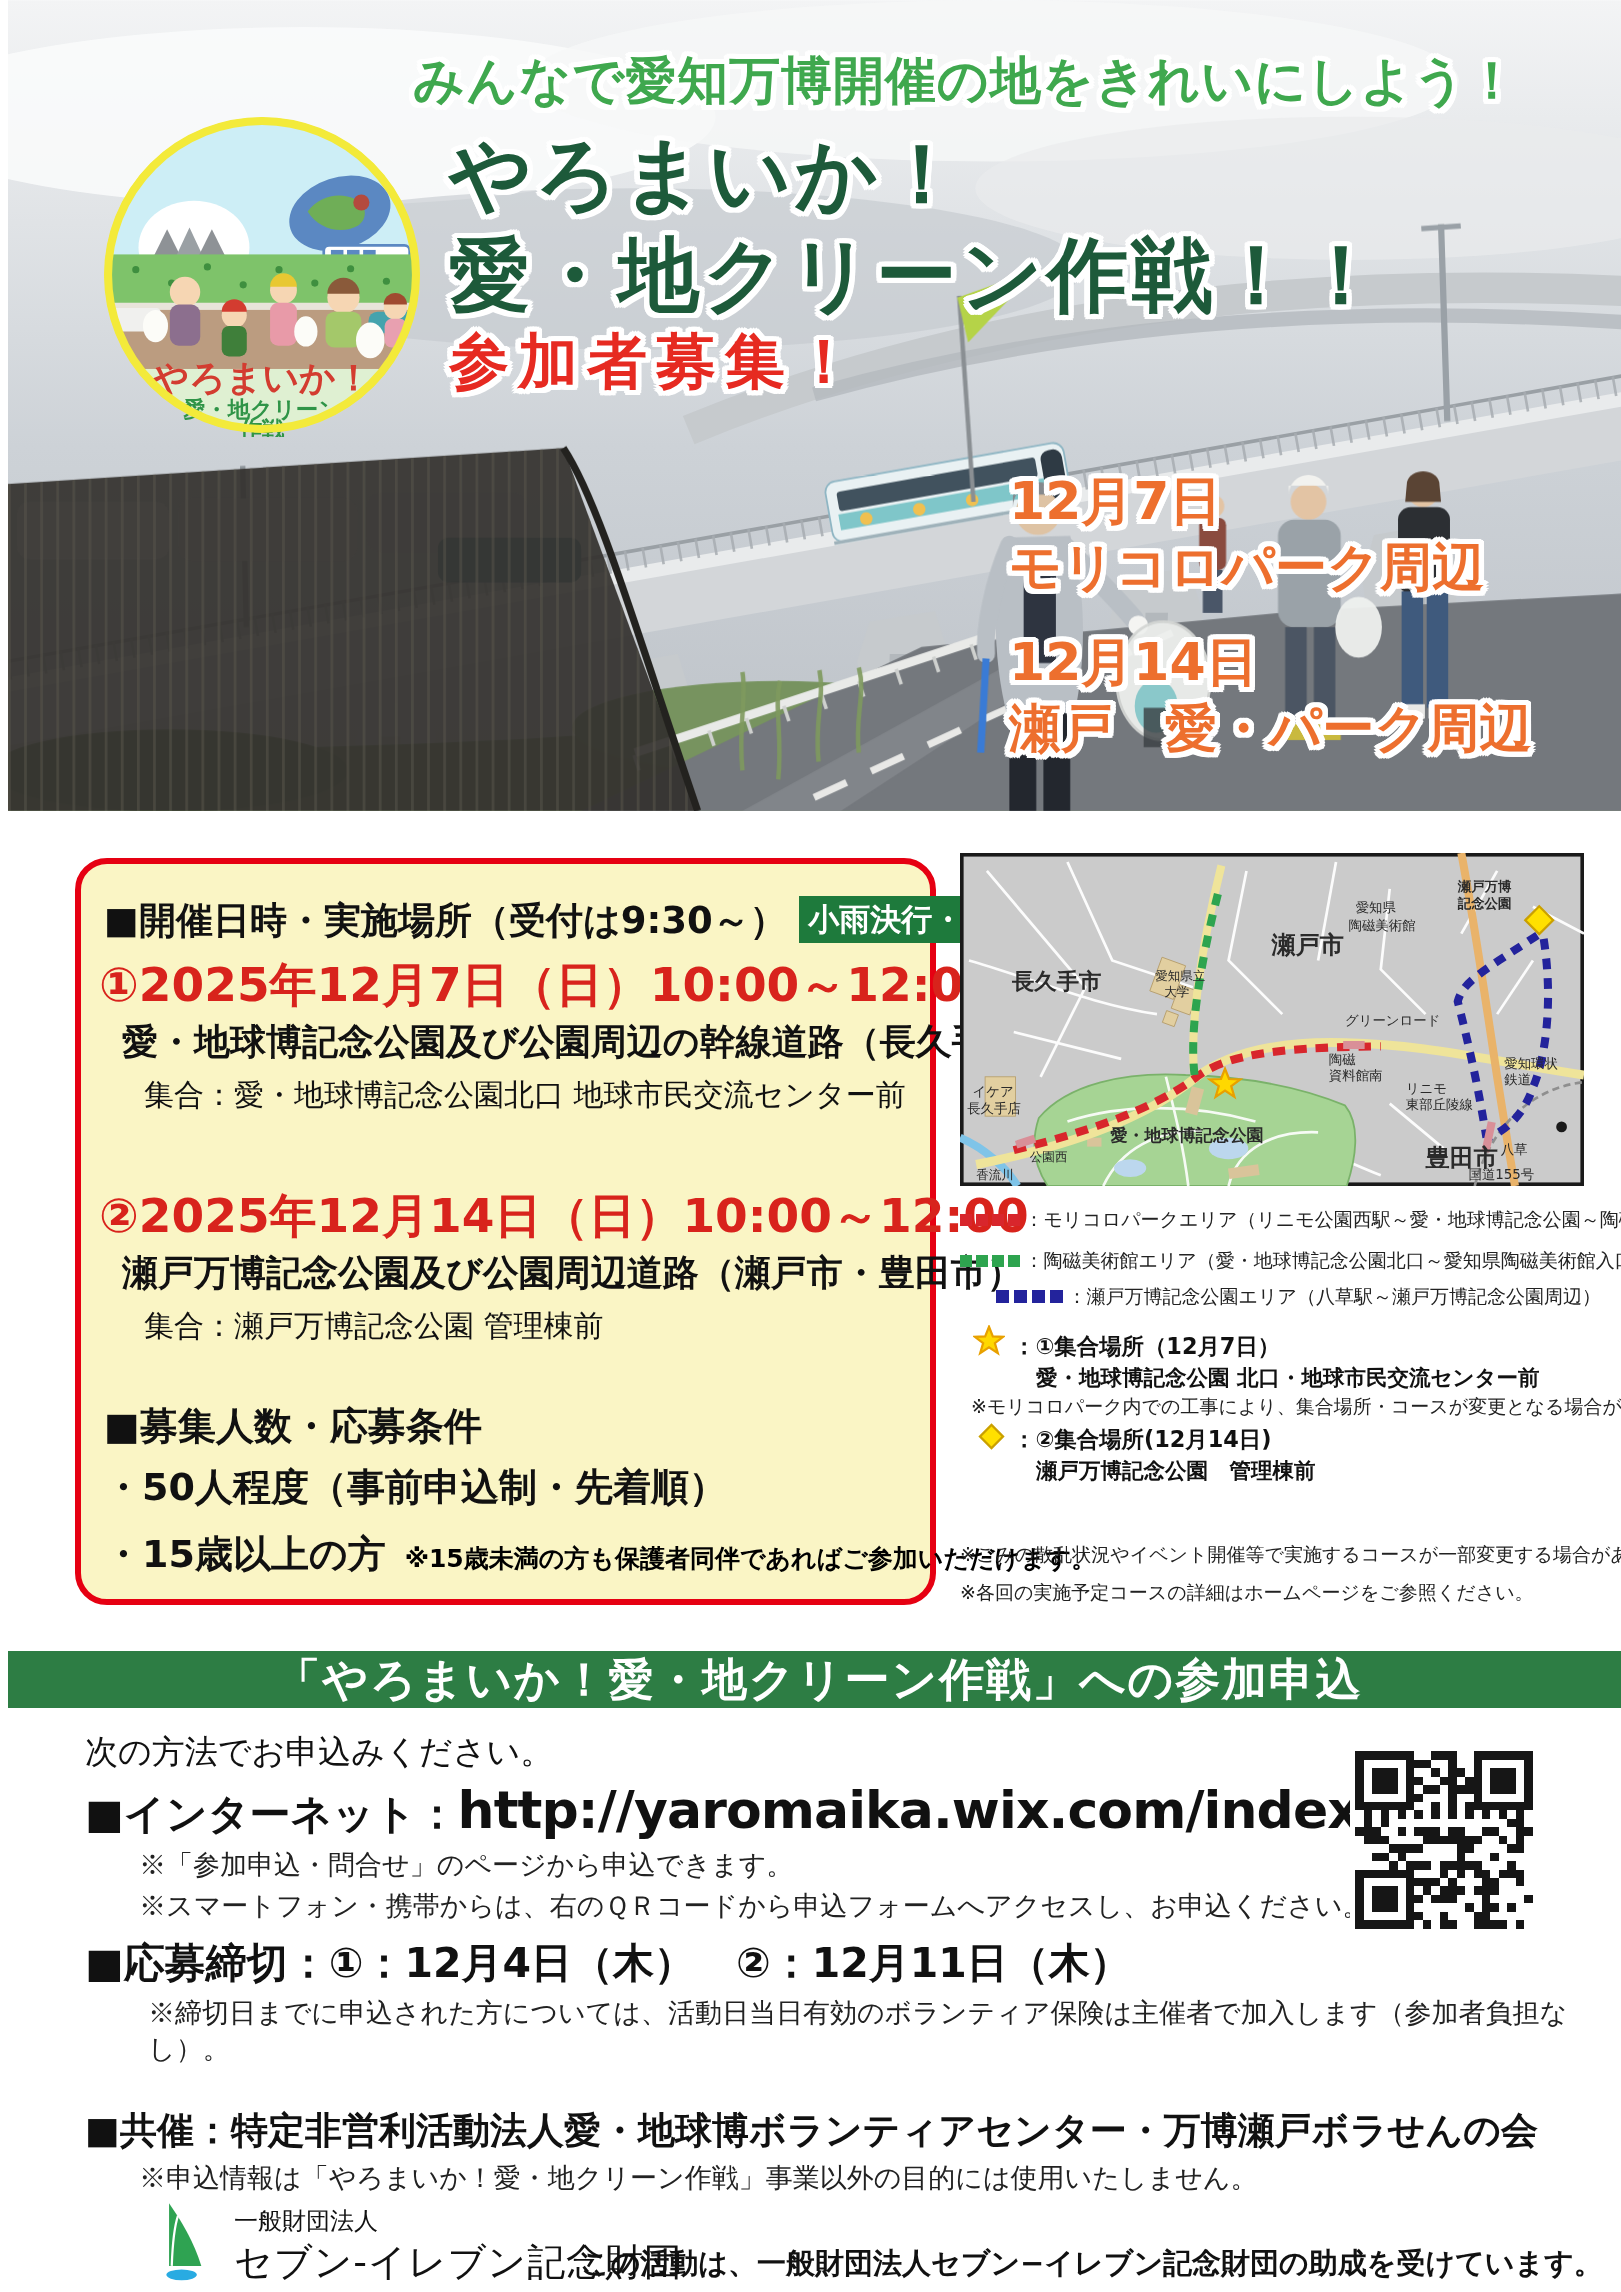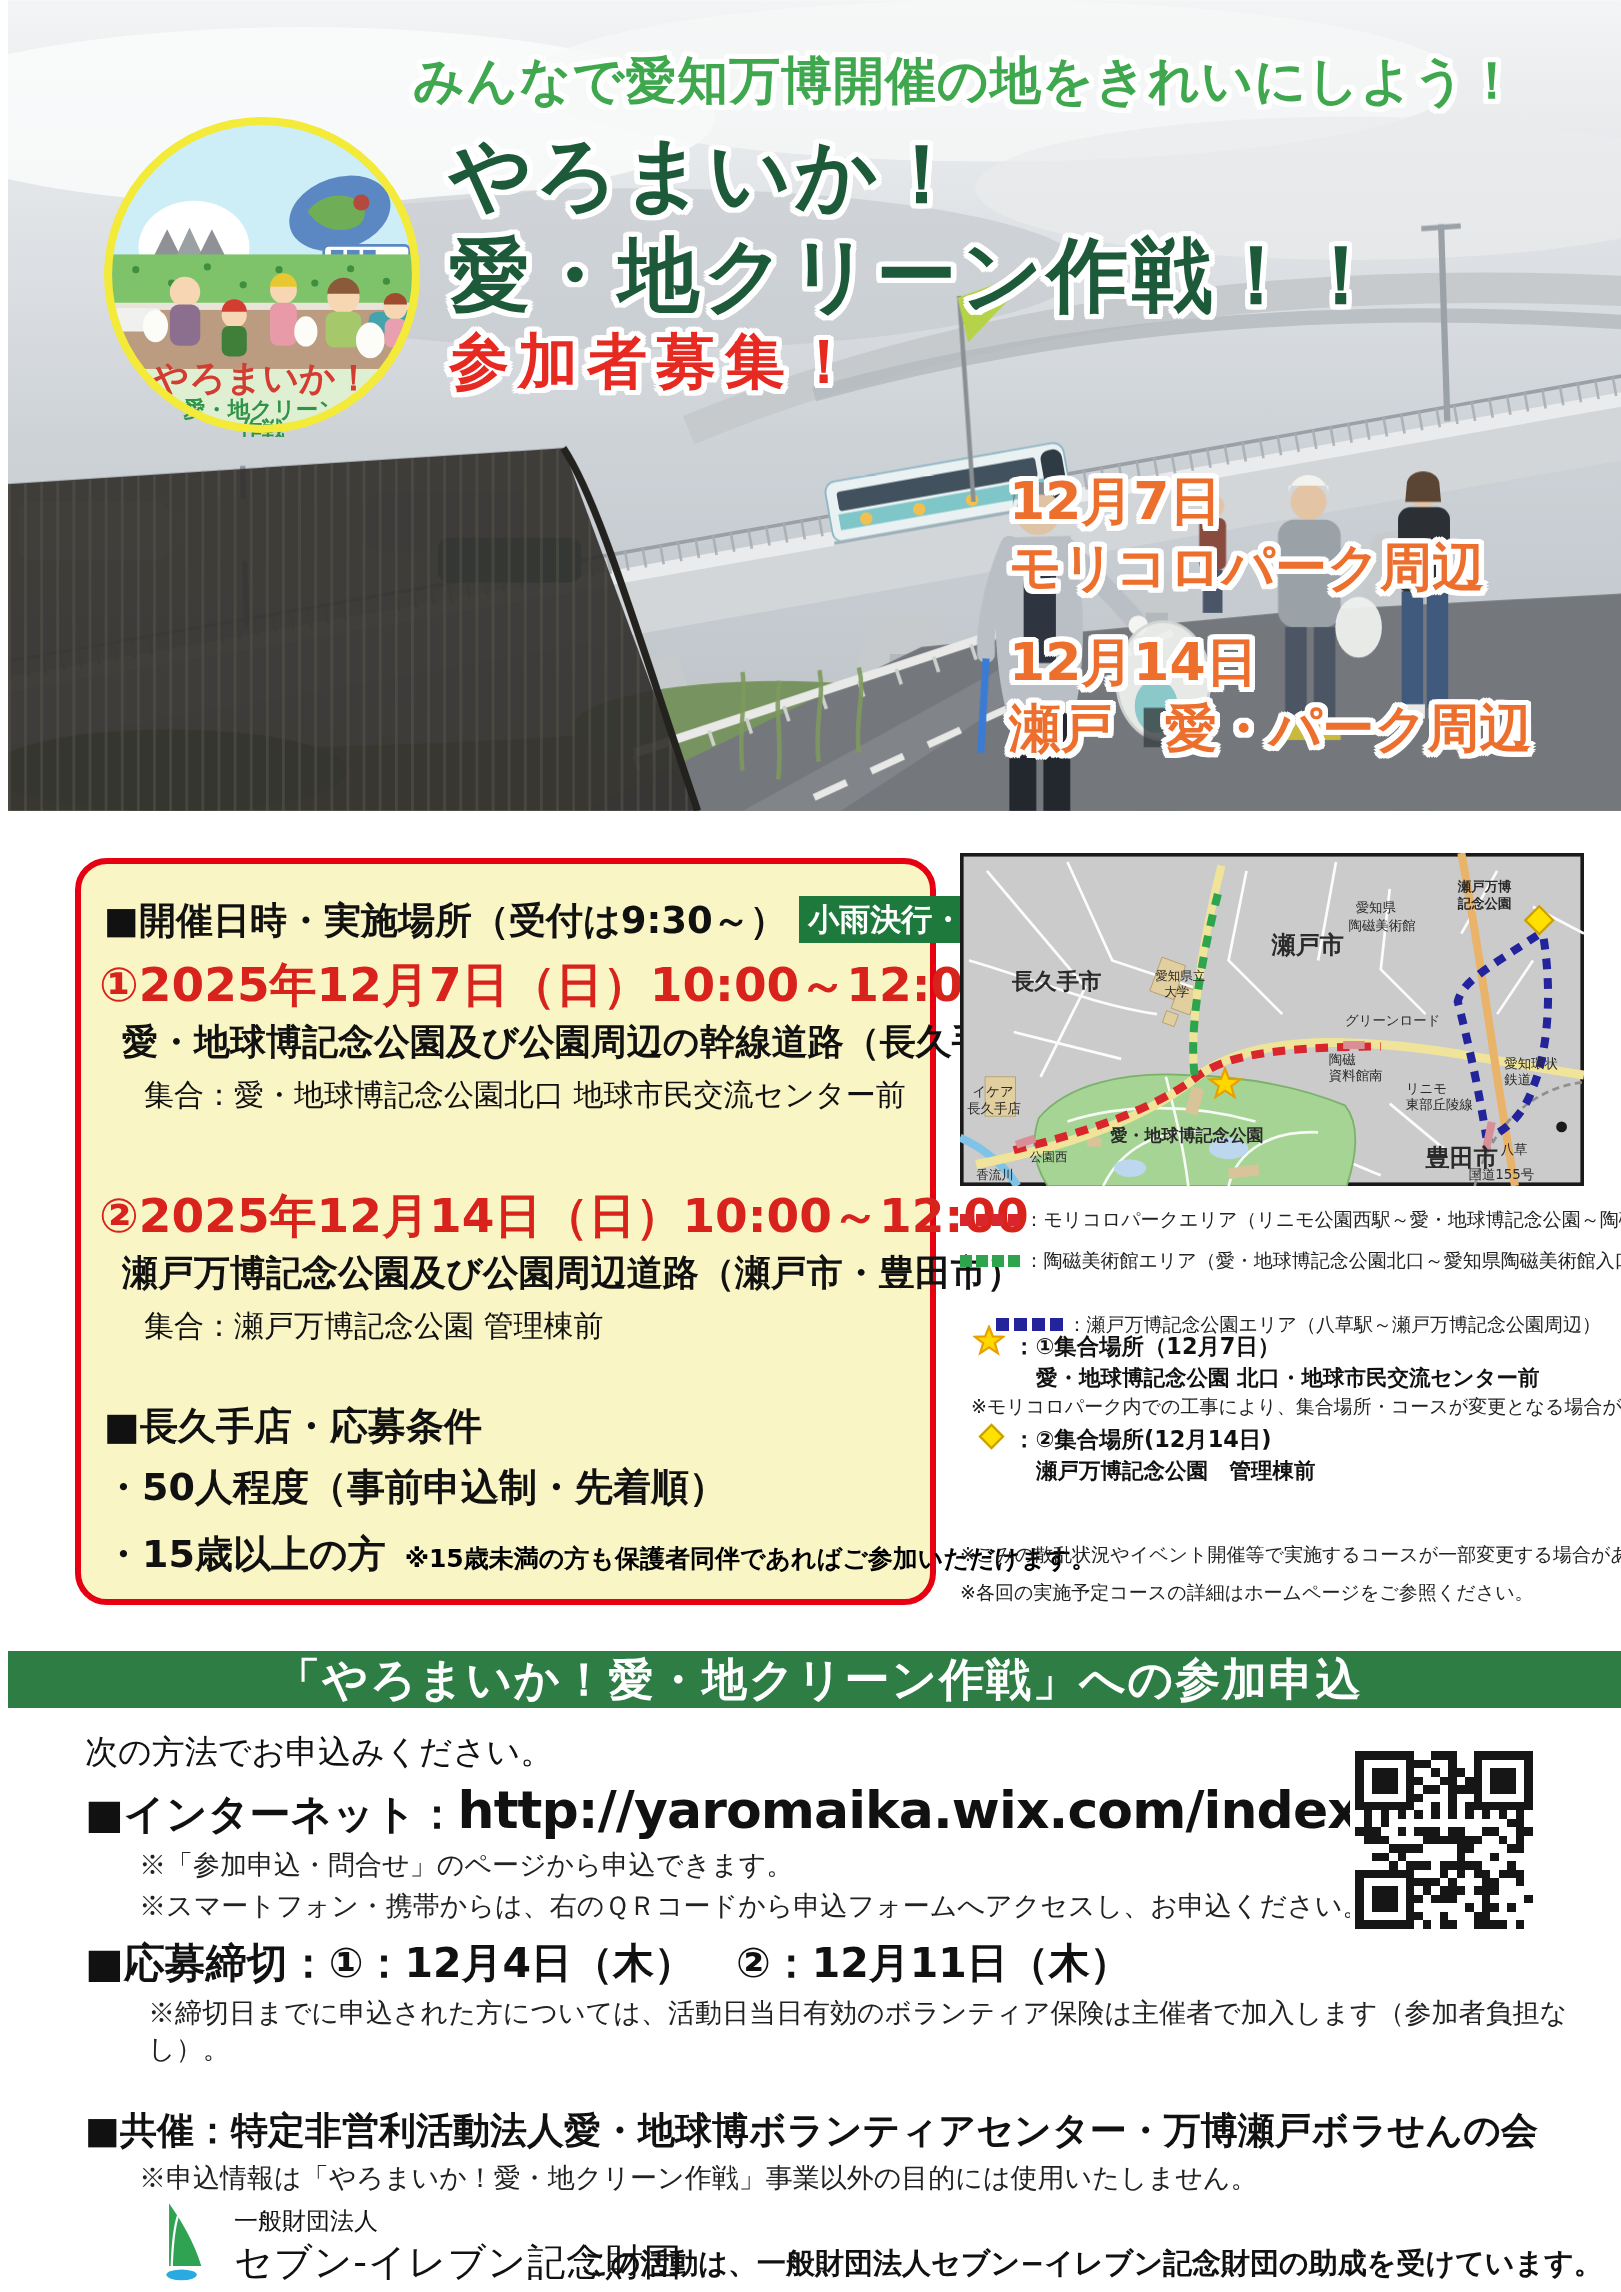--- a/index.html
+++ b/index.html
@@ -277,21 +277,21 @@
   <div class="abs info-box">
     <div class="abs" style="left:23px;top:32px;white-space:nowrap;">
       <span class="ib-heading">■開催日時・実施場所（受付は9:30～）</span><span class="ib-badge">小雨決行・荒天中止</span>
     </div>
     <div class="abs ib-date" style="left:18px;top:90px;white-space:nowrap;">①2025年12月7日（日）10:00～12:00</div>
     <div class="abs ib-place" style="left:41px;top:154px;white-space:nowrap;">愛・地球博記念公園及び公園周辺の幹線道路（長久手市）</div>
     <div class="abs ib-meet" style="left:63px;top:211px;white-space:nowrap;">集合：愛・地球博記念公園北口 地球市民交流センター前</div>
     <div class="abs ib-date" style="left:18px;top:321px;white-space:nowrap;">②2025年12月14日（日）10:00～12:00</div>
     <div class="abs ib-place" style="left:41px;top:385px;white-space:nowrap;">瀬戸万博記念公園及び公園周辺道路（瀬戸市・豊田市）</div>
     <div class="abs ib-meet" style="left:63px;top:442px;white-space:nowrap;">集合：瀬戸万博記念公園 管理棟前</div>
-    <div class="abs ib-bold" style="left:23px;top:537px;white-space:nowrap;">■長久手店・応募条件</div>
+    <div class="abs ib-bold" style="left:23px;top:537px;white-space:nowrap;">■募集人数・応募条件</div>
     <div class="abs ib-bold" style="left:23px;top:598px;white-space:nowrap;">・50人程度（事前申込制・先着順）</div>
     <div class="abs" style="left:23px;top:665px;white-space:nowrap;">
       <span class="ib-bold">・15歳以上の方</span>
       <span class="ib-note" style="margin-left:14.3px;">※15歳未満の方も保護者同伴であればご参加いただけます。</span>
     </div>
   </div>
 
   <div class="abs" style="left:952px;top:853px;width:624px;height:333px;">
     <svg width="624" height="333" viewBox="0 0 697 372">
       <rect width="697" height="372" fill="#cbcbcb" stroke="#1a1a1a" stroke-width="8"></rect>
@@ -385,21 +385,21 @@
       </g>
     </svg>
   </div>
 
   <div class="abs lg-row" style="left:952px;top:1207px;">
     <span class="dots red"><i></i><i></i><i></i><i></i></span><span>：モリコロパークエリア（リニモ公園西駅～愛・地球博記念公園～陶磁資料館南駅間）</span>
   </div>
   <div class="abs lg-row" style="left:952px;top:1248px;">
     <span class="dots green"><i></i><i></i><i></i><i></i></span><span>：陶磁美術館エリア（愛・地球博記念公園北口～愛知県陶磁美術館入口前）</span>
   </div>
-  <div class="abs lg-row" style="left:952px;top:1312px;padding-left:36px;">
+  <div class="abs lg-row" style="left:952px;top:1284px;padding-left:36px;">
     <span class="dots blue"><i></i><i></i><i></i><i></i></span><span>：瀬戸万博記念公園エリア（八草駅～瀬戸万博記念公園周辺）</span>
   </div>
 
   <div class="abs" style="left:965px;top:1325px;">
     <svg width="32" height="32" viewBox="-18 -18 36 36">
       <path d="M0,-16 L4.3,-5.2 L16,-4.7 L6.6,2.4 L9.9,13.7 L0,7 L-9.9,13.7 L-6.6,2.4 L-16,-4.7 L-4.3,-5.2 Z" fill="#ffd800" stroke="#e8a000" stroke-width="2.5"></path>
     </svg>
   </div>
   <div class="abs lg-bold" style="left:1005px;top:1331px;font-size:22.4px;">：①集合場所（12月7日）</div>
   <div class="abs lg-bold" style="left:1028px;top:1363px;">愛・地球博記念公園 北口・地球市民交流センター前</div>

